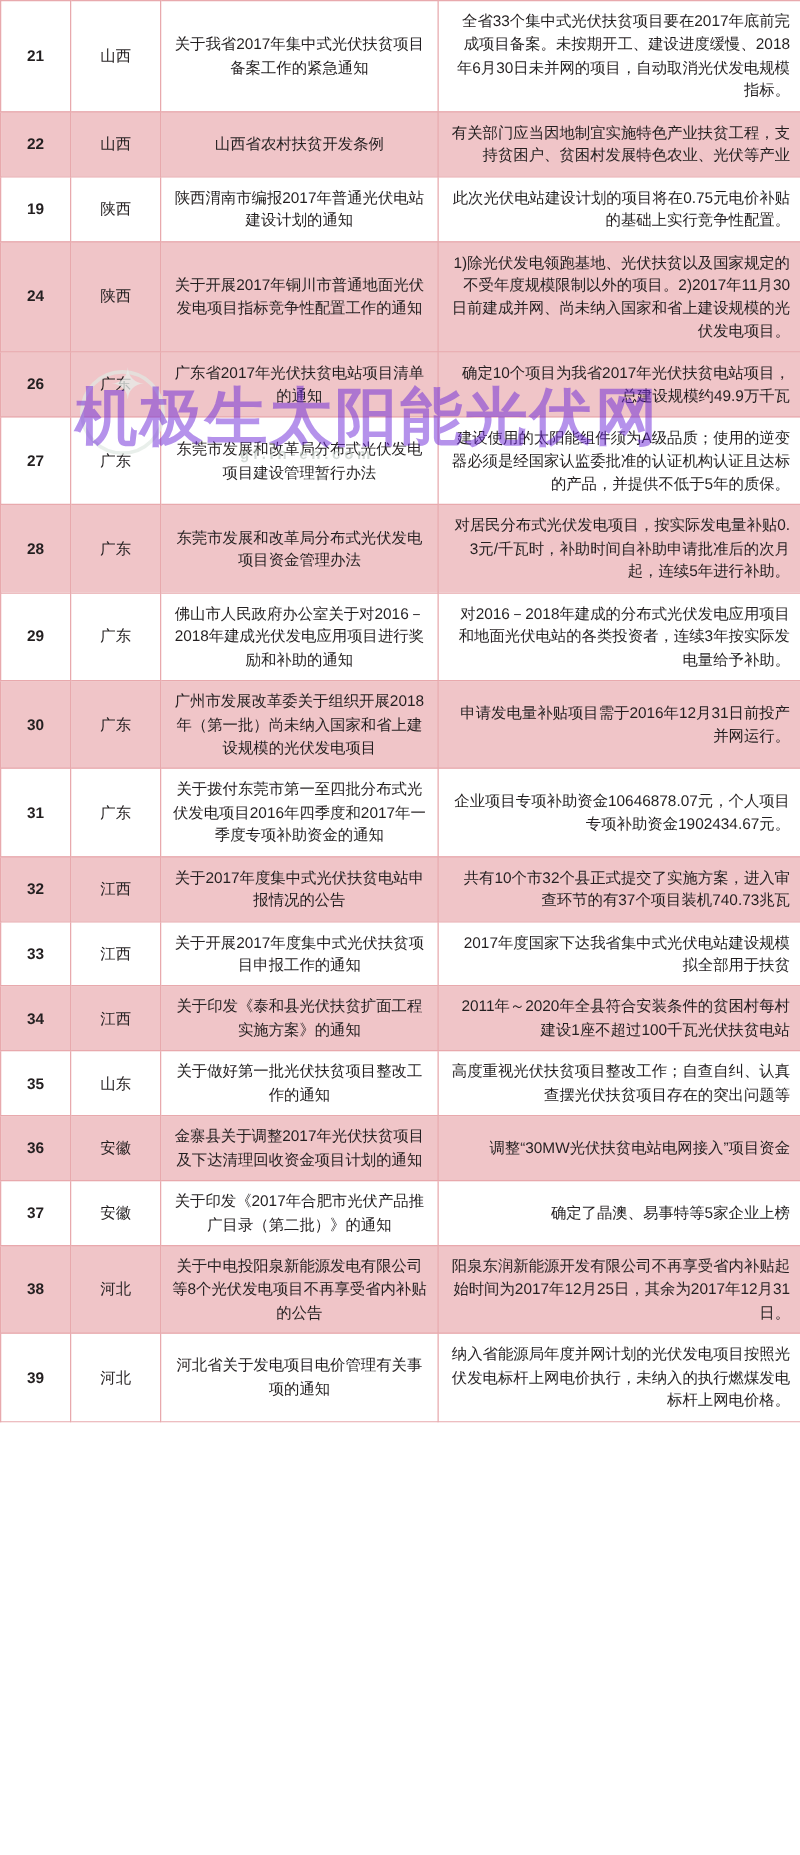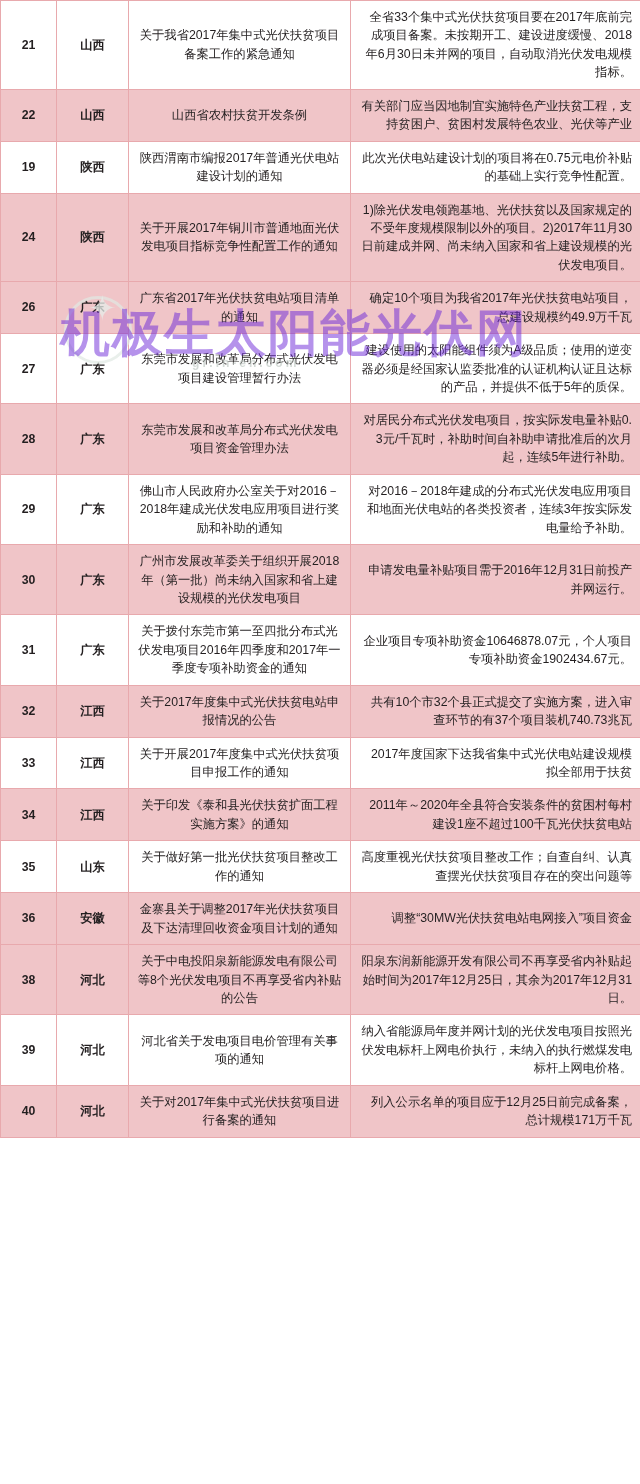--- a/index.html
+++ b/index.html
@@ -38,21 +38,20 @@
   tr.row-odd td { background: #ffffff; }
   tr.row-even td { background: #f0c5c8; }
 
   td.num {
     text-align: center;
     font-weight: bold;
     font-size: 13px;
   }
   td.prov {
     text-align: center;
-    font-weight: bold;
   }
   td.title {
     text-align: center;
   }
   td.desc {
     text-align: right;
   }
 
   
   .wm {
@@ -194,38 +193,38 @@
         <td class="prov">山东</td>
         <td class="title">关于做好第一批光伏扶贫项目整改工作的通知</td>
         <td class="desc">高度重视光伏扶贫项目整改工作；自查自纠、认真查摆光伏扶贫项目存在的突出问题等</td>
       </tr>
       <tr class="row-even">
         <td class="num">36</td>
         <td class="prov">安徽</td>
         <td class="title">金寨县关于调整2017年光伏扶贫项目及下达清理回收资金项目计划的通知</td>
         <td class="desc">调整“30MW光伏扶贫电站电网接入”项目资金</td>
       </tr>
+      <tr class="row-odd">
+        <td class="num">37</td>
+        <td class="prov">安徽</td>
+        <td class="title">关于印发《2017年合肥市光伏产品推广目录（第二批）》的通知</td>
+        <td class="desc">确定了晶澳、易事特等5家企业上榜</td>
+      </tr>
       <tr class="row-even">
         <td class="num">38</td>
         <td class="prov">河北</td>
         <td class="title">关于中电投阳泉新能源发电有限公司等8个光伏发电项目不再享受省内补贴的公告</td>
         <td class="desc">阳泉东润新能源开发有限公司不再享受省内补贴起始时间为2017年12月25日，其余为2017年12月31日。</td>
       </tr>
       <tr class="row-odd">
         <td class="num">39</td>
         <td class="prov">河北</td>
         <td class="title">河北省关于发电项目电价管理有关事项的通知</td>
         <td class="desc">纳入省能源局年度并网计划的光伏发电项目按照光伏发电标杆上网电价执行，未纳入的执行燃煤发电标杆上网电价格。</td>
       </tr>
-      <tr class="row-even">
-        <td class="num">40</td>
-        <td class="prov">河北</td>
-        <td class="title">关于对2017年集中式光伏扶贫项目进行备案的通知</td>
-        <td class="desc">列入公示名单的项目应于12月25日前完成备案，总计规模171万千瓦</td>
-      </tr>
     </tbody>
   </table>
 
   <div class="wm-ring rg1"></div>
   <div class="wm-star st1">✦</div>
   <div class="wm wm-main wm1">机极生太阳能光伏网</div>
   <div class="wm wm-sub wm1s">gf.in-en.com</div>
 
   <div class="wm-ring rg2"></div>
   <div class="wm-star st2">✦</div>

